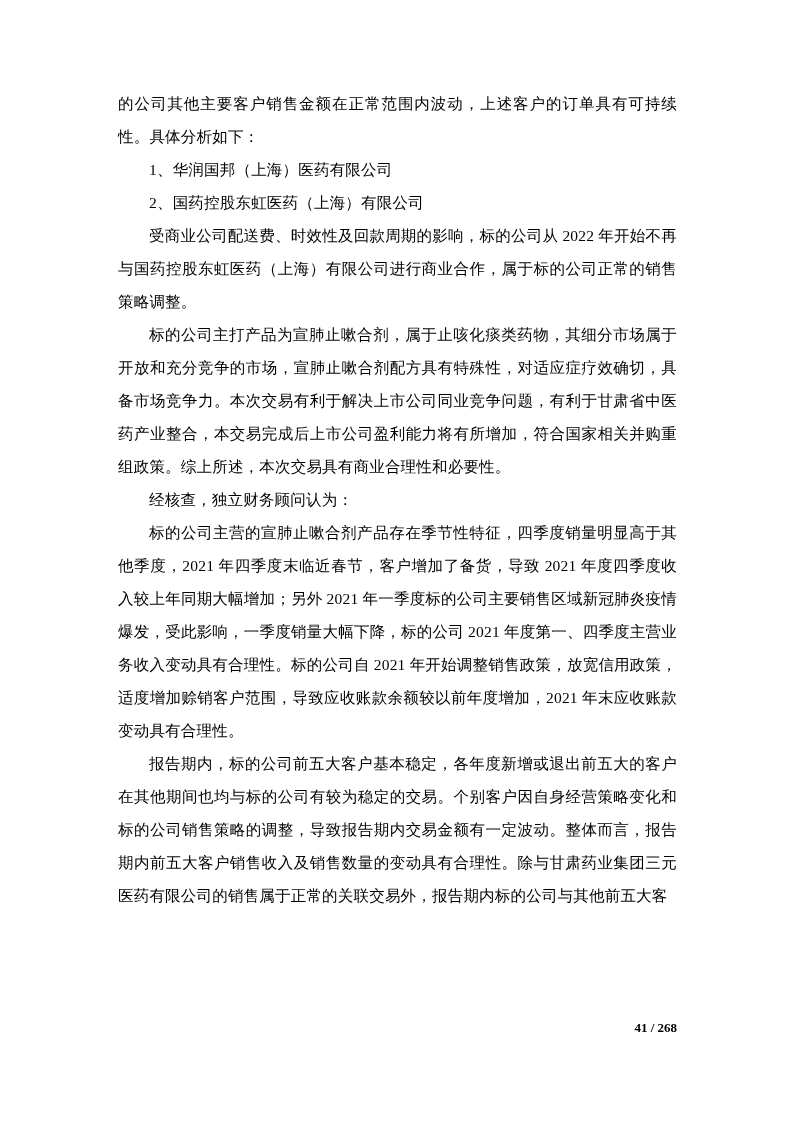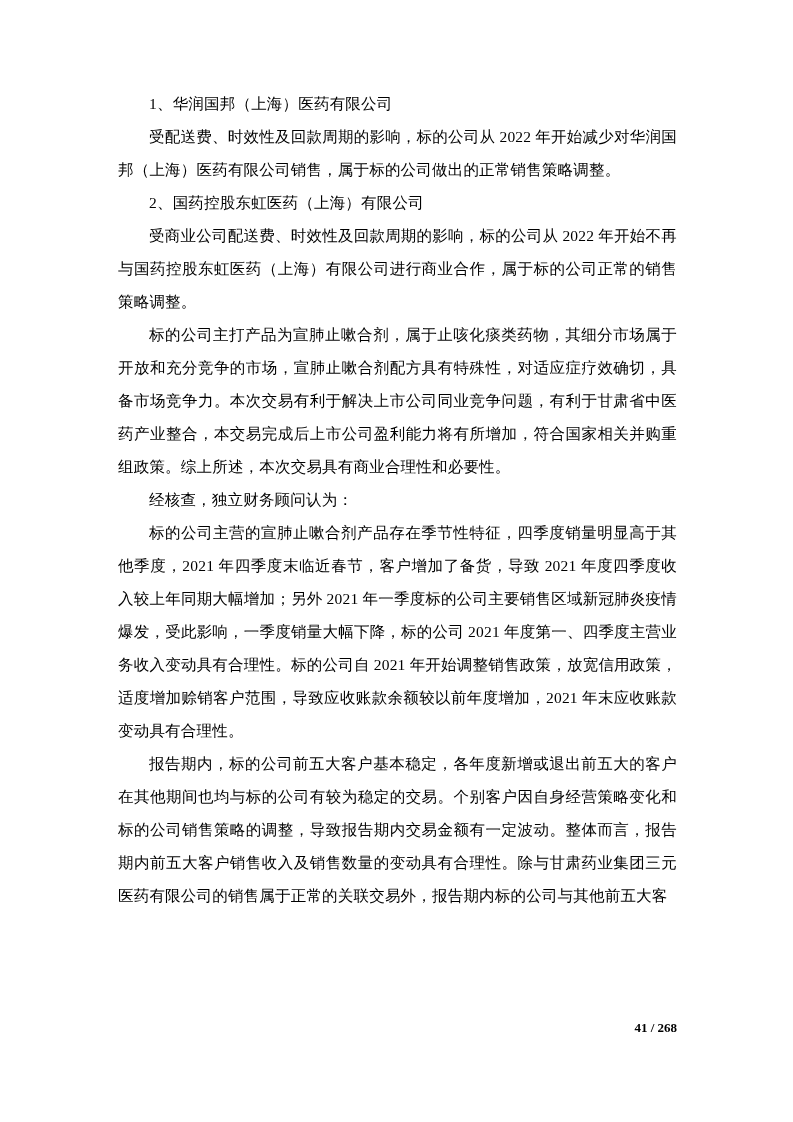--- a/index.html
+++ b/index.html
@@ -47,22 +47,22 @@
     font-family: "Liberation Serif", "DejaVu Serif", serif;
     color: #000000;
   }
 </style>
 </head>
 <body>
 
 <div class="page">
   <div class="content">
 
+  <p class="">的公司其他主要客户销售金额在正常范围内波动，上述客户的订单具有可持续性。具体分析如下：</p>
       <p class="indent ">1、华润国邦（上海）医药有限公司</p>
-      <p class="indent ">受配送费、时效性及回款周期的影响，标的公司从 2022 年开始减少对华润国邦（上海）医药有限公司销售，属于标的公司做出的正常销售策略调整。</p>
       <p class="indent ">2、国药控股东虹医药（上海）有限公司</p>
       <p class="indent ">受商业公司配送费、时效性及回款周期的影响，标的公司从 2022 年开始不再与国药控股东虹医药（上海）有限公司进行商业合作，属于标的公司正常的销售策略调整。</p>
       <p class="indent ">标的公司主打产品为宣肺止嗽合剂，属于止咳化痰类药物，其细分市场属于开放和充分竞争的市场，宣肺止嗽合剂配方具有特殊性，对适应症疗效确切，具备市场竞争力。本次交易有利于解决上市公司同业竞争问题，有利于甘肃省中医药产业整合，本交易完成后上市公司盈利能力将有所增加，符合国家相关并购重组政策。综上所述，本次交易具有商业合理性和必要性。</p>
       <p class="indent ">经核查，独立财务顾问认为：</p>
       <p class="indent ">标的公司主营的宣肺止嗽合剂产品存在季节性特征，四季度销量明显高于其他季度，2021 年四季度末临近春节，客户增加了备货，导致 2021 年度四季度收入较上年同期大幅增加；另外 2021 年一季度标的公司主要销售区域新冠肺炎疫情爆发，受此影响，一季度销量大幅下降，标的公司 2021 年度第一、四季度主营业务收入变动具有合理性。标的公司自 2021 年开始调整销售政策，放宽信用政策，适度增加赊销客户范围，导致应收账款余额较以前年度增加，2021 年末应收账款变动具有合理性。</p>
       <p class="indent ">报告期内，标的公司前五大客户基本稳定，各年度新增或退出前五大的客户在其他期间也均与标的公司有较为稳定的交易。个别客户因自身经营策略变化和标的公司销售策略的调整，导致报告期内交易金额有一定波动。整体而言，报告期内前五大客户销售收入及销售数量的变动具有合理性。除与甘肃药业集团三元医药有限公司的销售属于正常的关联交易外，报告期内标的公司与其他前五大客</p>
     </div>
   <div class="footer">41 / 268</div>
 </div>
 

